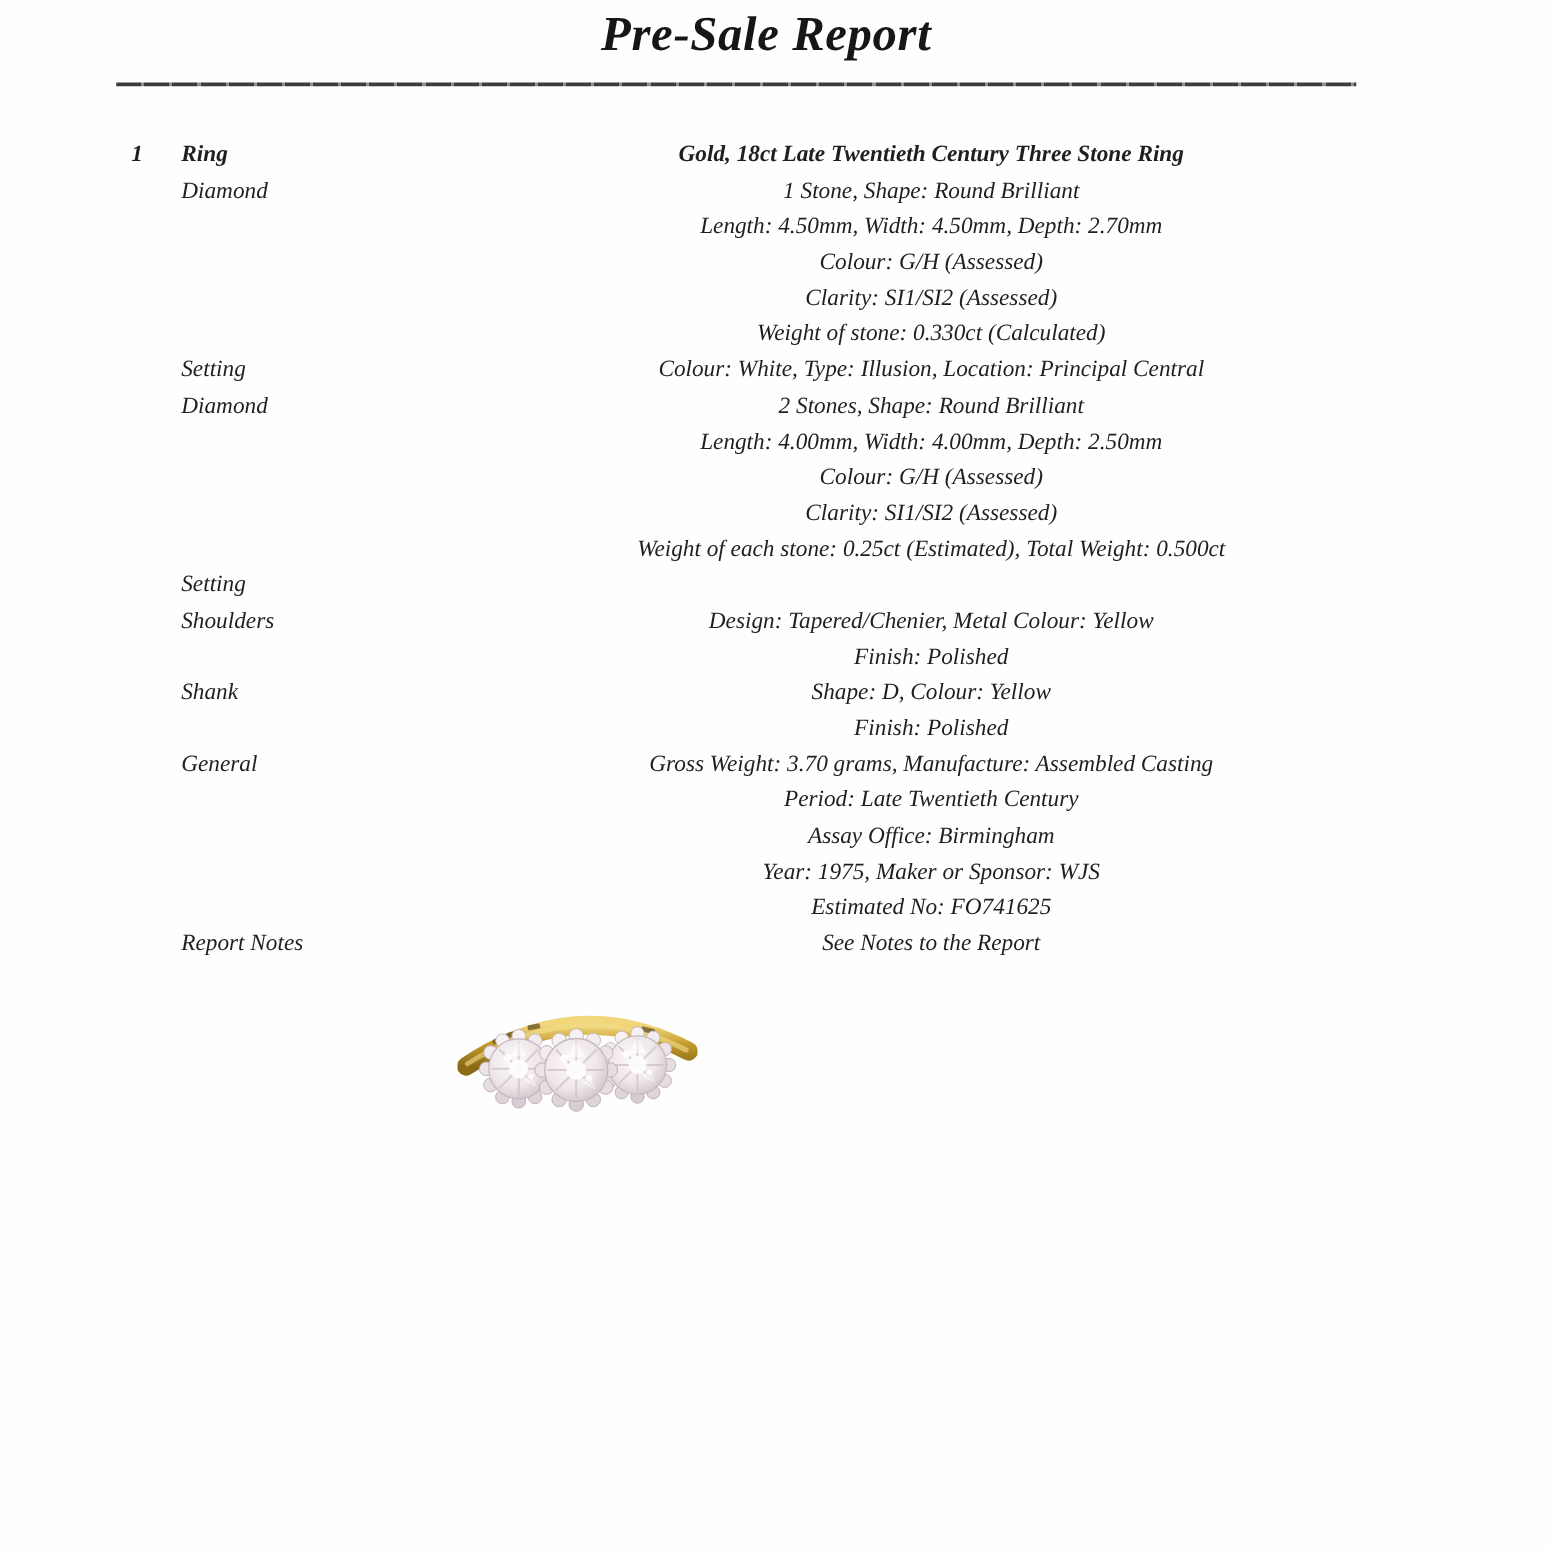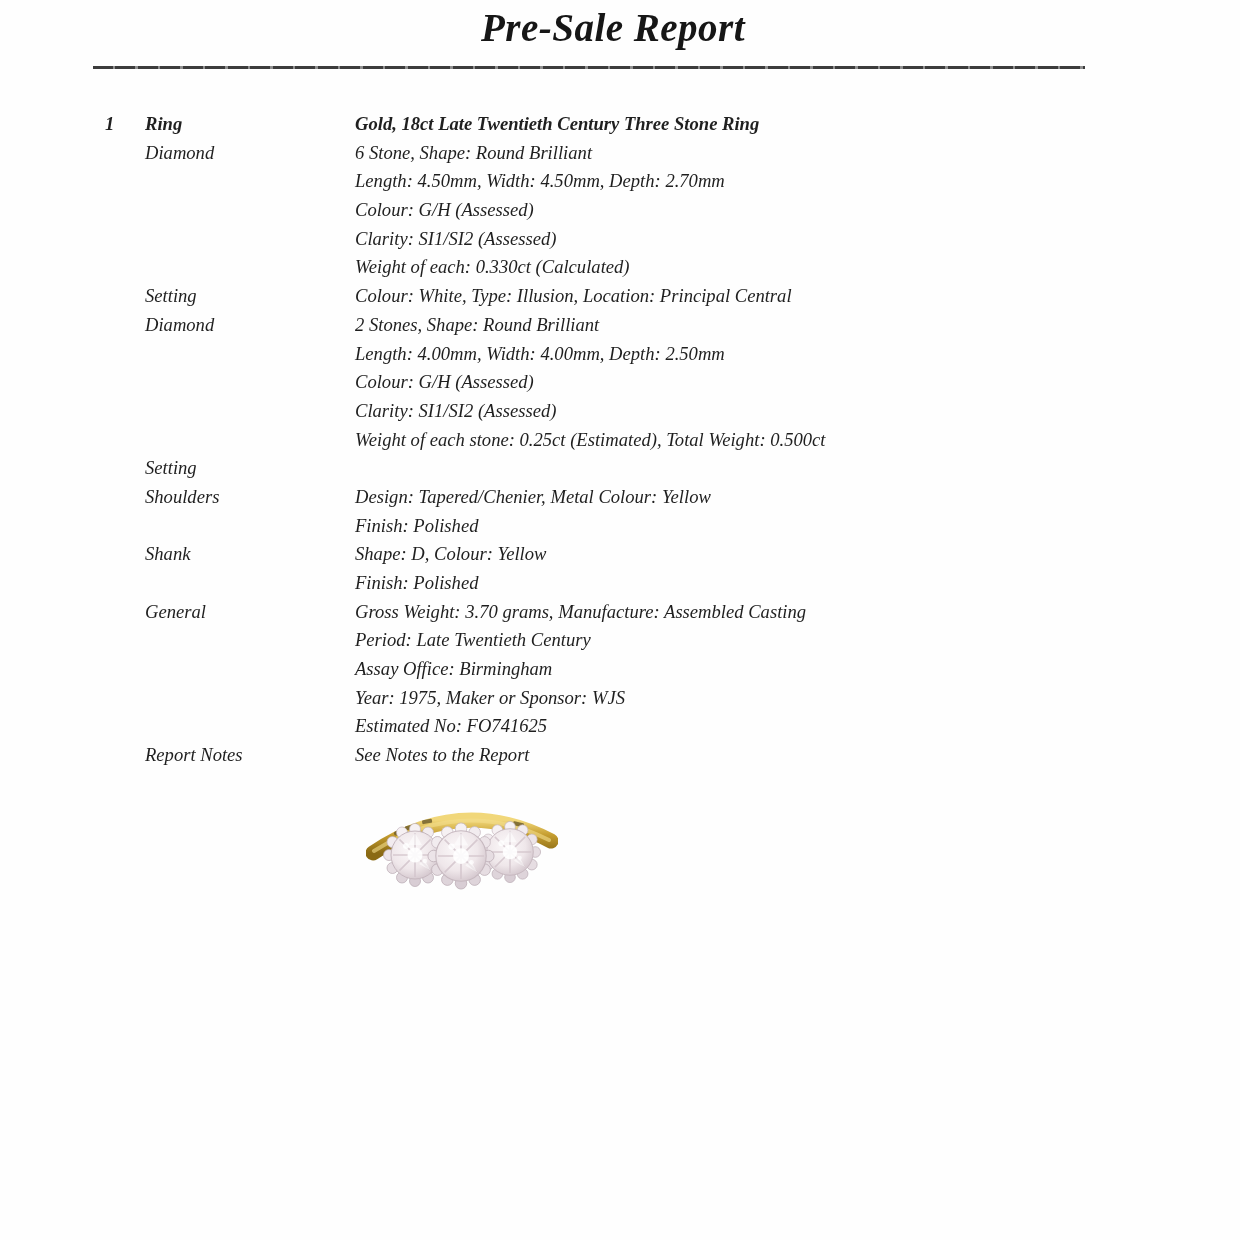--- a/index.html
+++ b/index.html
@@ -36,21 +36,21 @@
   }
   .report {
     position: absolute;
     left: 105px; top: 110px;
     width: 1030px;
   }
   .row { display: flex; height: 28.7px; align-items: flex-start; }
   .cell { font-size: 18.6px; line-height: 27px; white-space: nowrap; }
   .num   { width: 40px; }
   .label { width: 210px; }
-  .value { flex: 1; }
+  .value { flex: 1; text-align: center; }
   .row.head .num, .row.head .label, .row.head .value { font-weight: bold; }
   .photo {
     position: absolute;
     left: 366px; top: 792px;
     width: 192px; height: 112px;
   }
 </style>
 </head>
 <body>
 
@@ -64,21 +64,21 @@
 
     <div class="row head">
       <div class="cell num">1</div>
       <div class="cell label">Ring</div>
       <div class="cell value">Gold, 18ct Late Twentieth Century Three Stone Ring</div>
     </div>
 
     <div class="row">
       <div class="cell num"></div>
       <div class="cell label">Diamond</div>
-      <div class="cell value">6 Stone, Shape: Round Brilliant</div>
+      <div class="cell value">1 Stone, Shape: Round Brilliant</div>
     </div>
 
     <div class="row">
       <div class="cell num"></div>
       <div class="cell label"></div>
       <div class="cell value">Length: 4.50mm, Width: 4.50mm, Depth: 2.70mm</div>
     </div>
 
     <div class="row">
       <div class="cell num"></div>
@@ -88,21 +88,21 @@
 
     <div class="row">
       <div class="cell num"></div>
       <div class="cell label"></div>
       <div class="cell value">Clarity: SI1/SI2 (Assessed)</div>
     </div>
 
     <div class="row">
       <div class="cell num"></div>
       <div class="cell label"></div>
-      <div class="cell value">Weight of each: 0.330ct (Calculated)</div>
+      <div class="cell value">Weight of stone: 0.330ct (Calculated)</div>
     </div>
 
     <div class="row">
       <div class="cell num"></div>
       <div class="cell label">Setting</div>
       <div class="cell value">Colour: White, Type: Illusion, Location: Principal Central</div>
     </div>
 
     <div class="row">
       <div class="cell num"></div>

